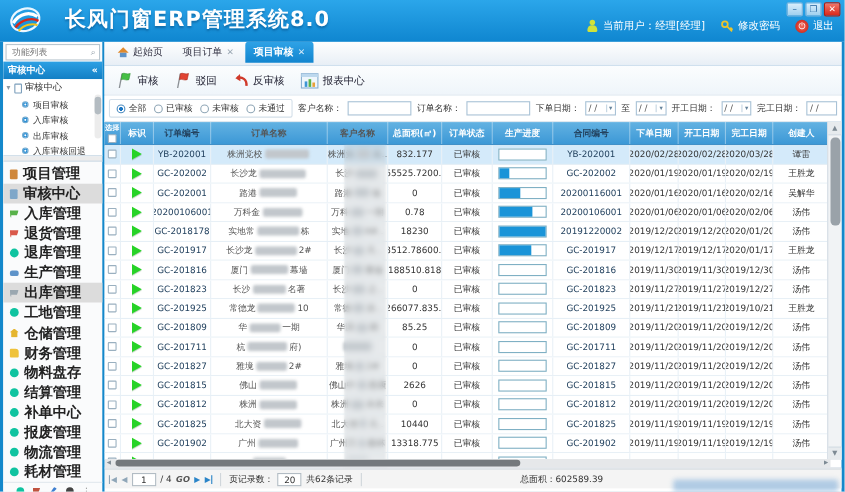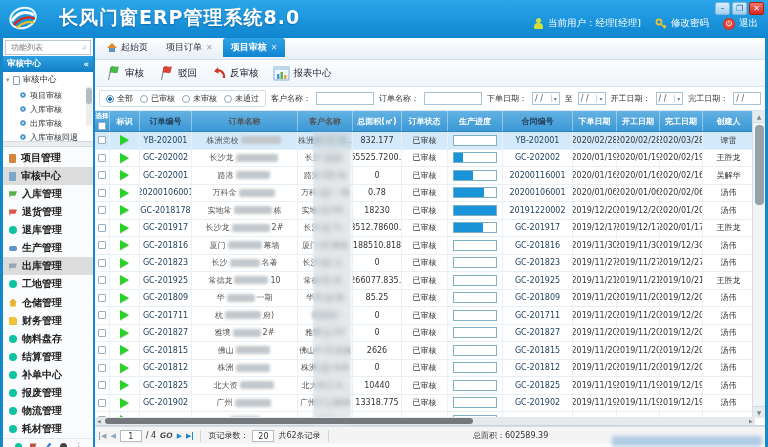--- a/index.html
+++ b/index.html
@@ -36,21 +36,21 @@
   .tr-exp{color:#8a98a3;font-size:7px;}
   .tr-doc{width:7px;height:9px;background:#fff;border:1px solid #7b9ebb;border-radius:1px;}
   .tree-item{display:flex;align-items:center;gap:4px;font-size:8px;color:#333;padding:1.5px 0 1.5px 14px;}
   .tdot{width:6px;height:6px;border-radius:50%;background:radial-gradient(#fff 15%,#2a8fd6 45%);border:1px solid #6fa9d0;}
   .tree-vscroll{position:absolute;right:1px;top:14px;width:6px;height:40px;background:#ececec;border-radius:3px;}
   .tree-vthumb{position:absolute;right:1px;top:16px;width:6px;height:16px;background:#b4bcc2;border-radius:3px;}
   .tree-hscroll{height:5px;background:#ececec;border-bottom:1px solid #cfdde8;}
   .menu{flex:1;display:flex;flex-direction:column;padding-top:2px;}
   .mi{flex:1;display:flex;align-items:center;gap:5px;padding-left:6px;min-height:0;cursor:pointer;}
   .mi.sel{background:#dcdcdc;}
-  .mi-label{font-size:10px;font-weight:bold;color:#222;white-space:nowrap;}
+  .mi-label{font-size:13px;font-weight:bold;color:#222;white-space:nowrap;}
   .mi-icon{width:8px;height:8px;flex:none;border-radius:2px;}
   .mi-icon.dot-teal{border-radius:50%;background:#0fc3a0;}
   .mi-icon.doc-orange{background:#cf873b;height:9px;width:7px;border-radius:1px;}
   .mi-icon.doc-blue{background:#7fa7c9;height:9px;width:7px;border-radius:1px;}
   .mi-icon.cart-blue{background:#8fa9c0;clip-path:polygon(0 15%,100% 15%,80% 70%,15% 70%,15% 100%,5% 100%);}
   .mi-icon.cart-green{background:#58b24a;clip-path:polygon(0 15%,100% 15%,80% 70%,15% 70%,15% 100%,5% 100%);}
   .mi-icon.cart-red{background:#d9584a;clip-path:polygon(0 15%,100% 15%,80% 70%,15% 70%,15% 100%,5% 100%);}
   .mi-icon.cart-gray{background:#9aa7b0;clip-path:polygon(0 15%,100% 15%,80% 70%,15% 70%,15% 100%,5% 100%);}
   .mi-icon.machine-blue{background:#5e93c9;height:5px;}
   .mi-icon.home-yellow{background:#e5b630;clip-path:polygon(50% 0,100% 45%,85% 45%,85% 100%,15% 100%,15% 45%,0 45%);}

